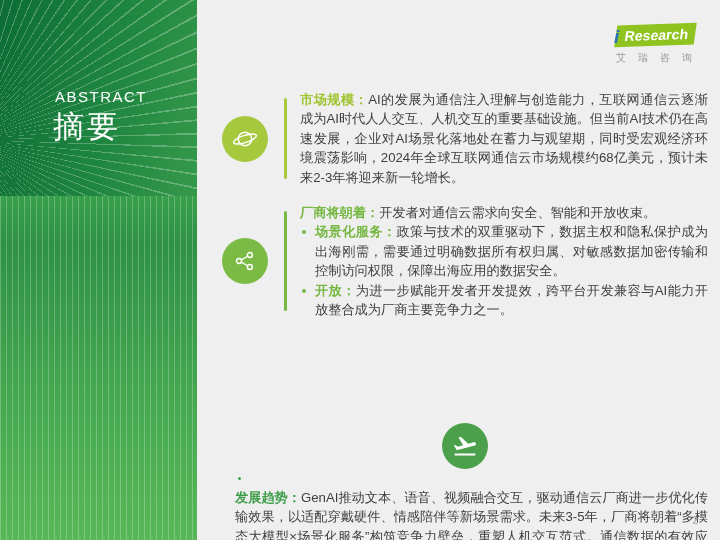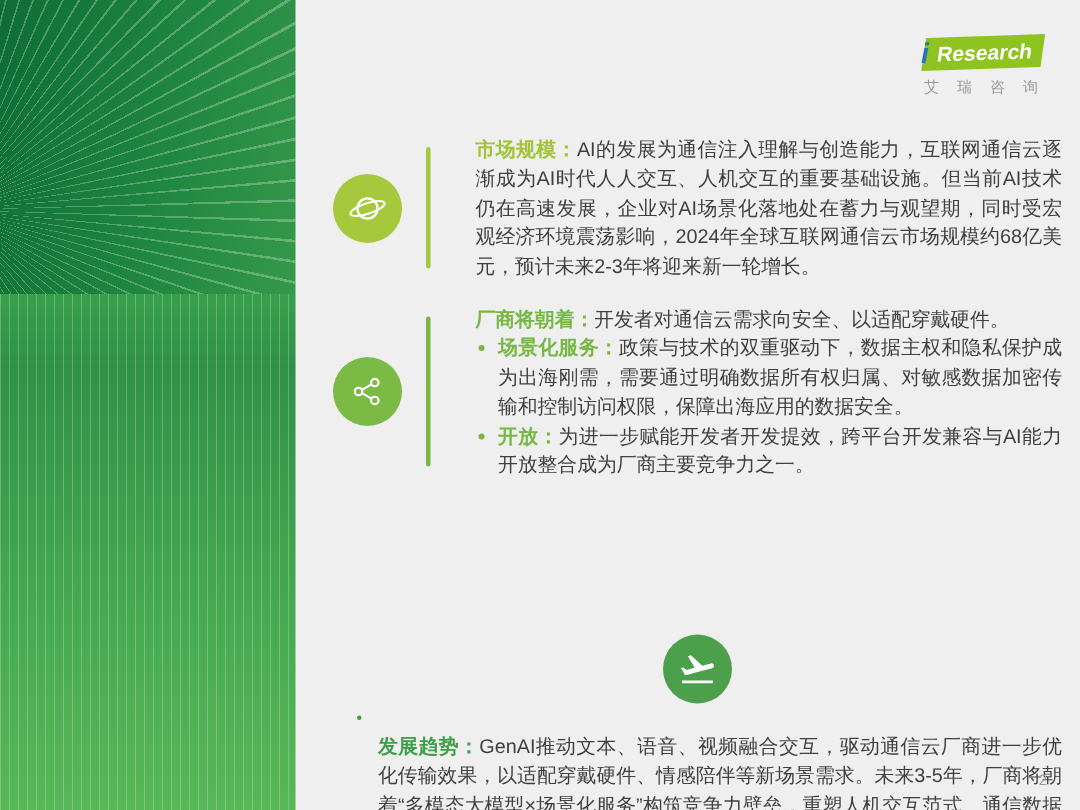--- a/index.html
+++ b/index.html
@@ -71,21 +71,21 @@
   .c3{background:#4da04b;}
   .icon-circle svg{width:26px;height:26px;display:block;}
   .vline{
     flex:0 0 3px;width:3px;align-self:stretch;
     margin:8px 0 8px 16px;border-radius:2px;
   }
   .v1{background:#a6c83d;}
   .v2{background:#76b843;}
   .v3{background:#449e47;}
   .text{
-    margin-left:30px;flex:1;
+    margin-left:13px;flex:1;
     color:#3f3f3f;font-size:13.2px;line-height:19.4px;text-align:justify;
   }
   .para{margin:0;}
   .lead{font-weight:bold;}
   .l1{color:#a0c433;}
   .l2{color:#76b843;}
   .l3{color:#3f9e4a;}
   .bullets{list-style:none;margin:0;padding:0;}
   .bullets li{position:relative;padding-left:15px;}
   .dot{
@@ -98,20 +98,22 @@
     color:#9a9a9a;font-size:10px;
   }
 </style>
 </head>
 <body>
 
 <div class="page">
 
   <aside class="panel">
     <div class="panel-top">
+      <div class="title-en">ABSTRACT</div>
+      <div class="title-cn">摘要</div>
     </div>
     <div class="panel-bottom"></div>
   </aside>
 
   <header class="logo">
     <div class="logo-row">
       <span class="logo-i">i</span>
       <span class="logo-flag">Research</span>
     </div>
     <div class="logo-cn">艾瑞咨询</div>
@@ -138,21 +140,21 @@
         <line x1="8.6" y1="11" x2="14.4" y2="7.6" stroke="#ffffff" stroke-width="1.3"></line>
         <line x1="8.6" y1="13" x2="14.4" y2="16.4" stroke="#ffffff" stroke-width="1.3"></line>
         <circle cx="6.5" cy="12" r="2.3" fill="none" stroke="#ffffff" stroke-width="1.3"></circle>
         <circle cx="16.5" cy="6.5" r="2.3" fill="none" stroke="#ffffff" stroke-width="1.3"></circle>
         <circle cx="16.5" cy="17.5" r="2.3" fill="none" stroke="#ffffff" stroke-width="1.3"></circle>
       </svg>
     </div>
     <div class="vline v2"></div>
     <div class="text">
       <p class="para">
-        <span class="lead l2">厂商将朝着：</span><span>开发者对通信云需求向安全、以适配穿戴硬件。</span>
+        <span class="lead l2">厂商将朝着：</span><span>开发者对通信云需求向安全、智能和开放收束。</span>
       </p>
       <ul class="bullets">
         <li>
           <span class="dot"></span>
           <span class="lead l2">场景化服务：</span><span>政策与技术的双重驱动下，数据主权和隐私保护成为出海刚需，需要通过明确数据所有权归属、对敏感数据加密传输和控制访问权限，保障出海应用的数据安全。</span>
         </li>
         <li>
           <span class="dot"></span>
           <span class="lead l2">开放：</span><span>为进一步赋能开发者开发提效，跨平台开发兼容与AI能力开放整合成为厂商主要竞争力之一。</span>
         </li>

